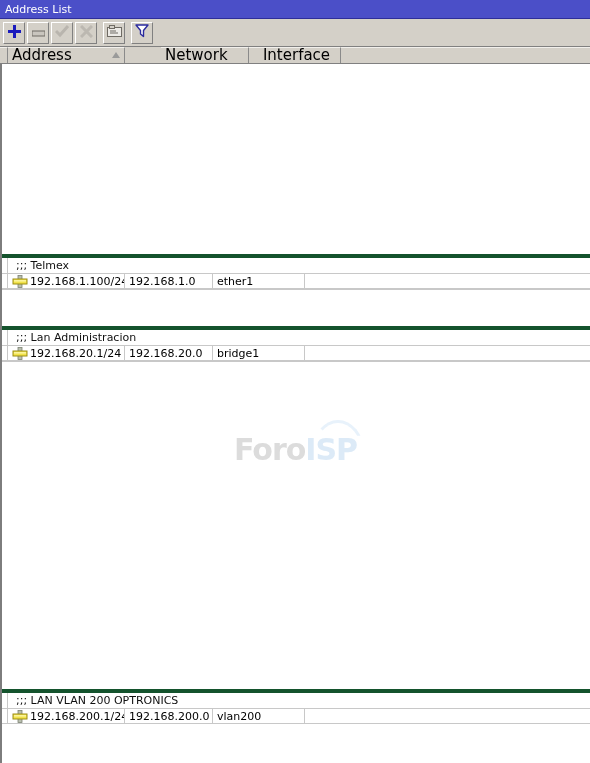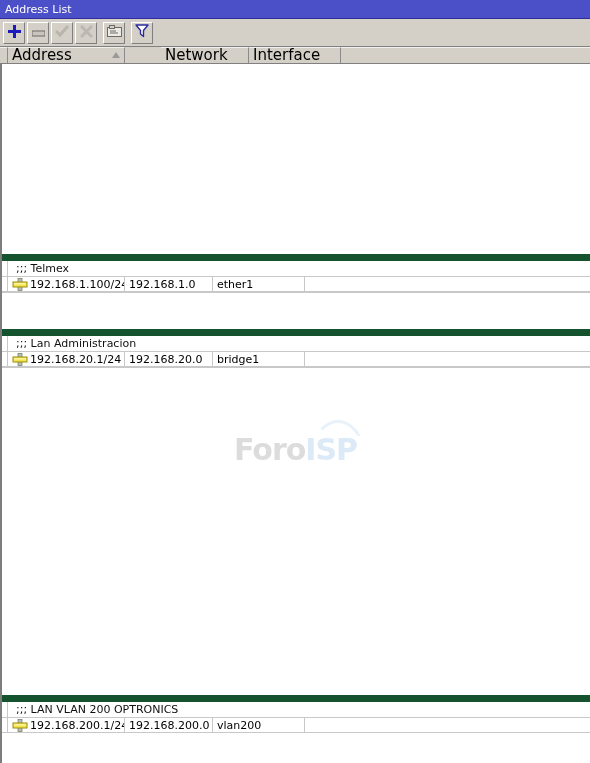--- a/index.html
+++ b/index.html
@@ -91,21 +91,21 @@
     padding-left: 4px;
     position: relative;
     white-space: nowrap;
     overflow: hidden;
     color: #000;
     cursor: default;
   }
   .hcell.flagcol { width: 8px; padding-left: 0; }
   .hcell.c-addr  { width: 117px; }
   .hcell.c-net   { width: 88px; margin-left: 36px; }
-  .hcell.c-iface { width: 92px; }
+  .hcell.c-iface { width: 92px; text-align: center; }
   .hcell.c-rest  { flex: 1 1 auto; border-right: none; }
   .sortmark {
     position: absolute;
     right: 4px;
     top: 4px;
     width: 0; height: 0;
     border-left: 4px solid transparent;
     border-right: 4px solid transparent;
     border-bottom: 6px solid #9a9a9a;
   }
@@ -151,21 +151,21 @@
   .datarow {
     height: 15px;
     border-bottom: 1px solid #c8c8c8;
   }
   .addrtext { padding-left: 2px; }
 
   
   .commentrow {
     height: 15px;
     border-bottom: 1px solid #c8c8c8;
-    border-top: 7px solid #14532d;
+    border-top: 4px solid #14532d;
     display: flex;
   }
   .commentrow .flagcol {
     width: 6px;
     border-right: 1px solid #c8c8c8;
     box-sizing: border-box;
   }
   .commenttext {
     flex: 1 1 auto;
     font-size: 11px;

